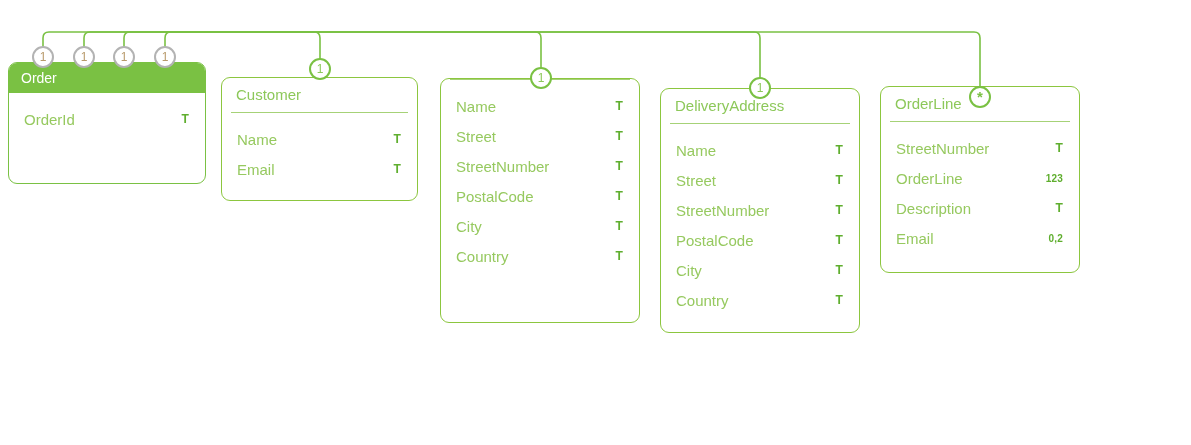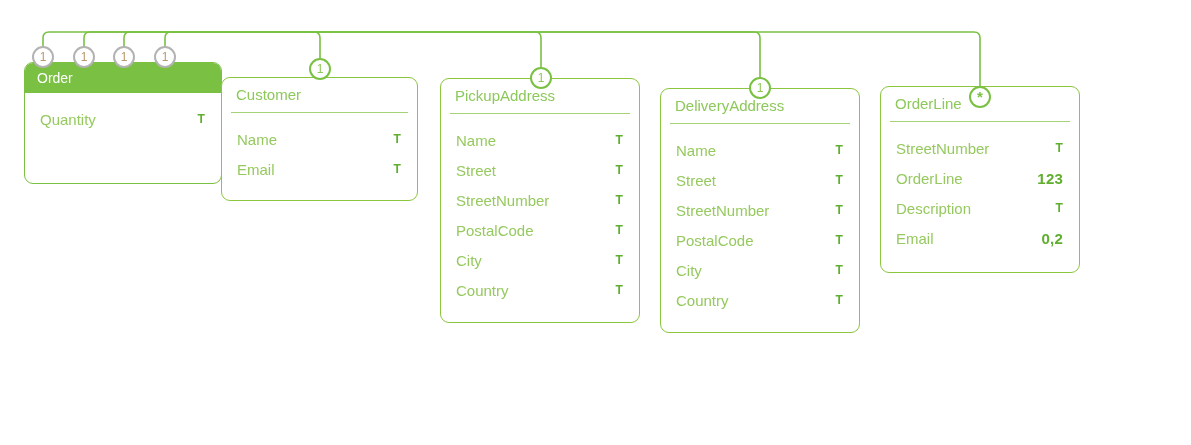--- a/index.html
+++ b/index.html
@@ -85,21 +85,21 @@
     box-sizing: border-box;
   }
 
   .attr-name {
     font-size: 15px;
     color: #96c95f;
     white-space: nowrap;
   }
 
   .attr-type {
-    font-size: 15px;
+    font-size: 10px;
     font-weight: bold;
     color: #5fae2e;
     letter-spacing: 0.2px;
     white-space: nowrap;
     flex: none;
   }
   .attr-type.type-text {
     font-size: 12px;
   }
 
@@ -147,46 +147,45 @@
 
       <path d="M 84 57 L 84 38 Q 84 32 90 32 L 535 32 Q 541 32 541 38 L 541 78"></path>
 
       <path d="M 124 57 L 124 38 Q 124 32 130 32 L 754 32 Q 760 32 760 38 L 760 88"></path>
 
       <path d="M 165 57 L 165 38 Q 165 32 171 32 L 974 32 Q 980 32 980 38 L 980 97"></path>
     </g>
   </svg>
 
   <div id="entities">
-      <div class="entity is-highlighted" style="left: 24px; top: 62px; width: 198px; height: 122px;">
+      <div class="entity is-highlighted" style="left: 8px; top: 62px; width: 198px; height: 122px;">
     <div class="entity-title">Order</div>
 
     <div class="attr-list">
           <div class="attr-row">
-    <span class="attr-name">Quantity</span>
+    <span class="attr-name">OrderId</span>
   <span class="attr-type type-text">T</span>
           </div>
         </div>
   </div>
       <div class="entity" style="left: 221px; top: 77px; width: 197px; height: 124px;">
     <div class="entity-title">Customer</div>
     <div class="title-rule"></div>
     <div class="attr-list">
           <div class="attr-row">
     <span class="attr-name">Name</span>
   <span class="attr-type type-text">T</span>
           </div>
           <div class="attr-row">
     <span class="attr-name">Email</span>
   <span class="attr-type type-text">T</span>
           </div>
         </div>
   </div>
       <div class="entity" style="left: 440px; top: 78px; width: 200px; height: 245px;">
-    <div class="entity-title">PickupAddress</div>
     <div class="title-rule"></div>
     <div class="attr-list">
           <div class="attr-row">
     <span class="attr-name">Name</span>
   <span class="attr-type type-text">T</span>
           </div>
           <div class="attr-row">
     <span class="attr-name">Street</span>
   <span class="attr-type type-text">T</span>
           </div>

